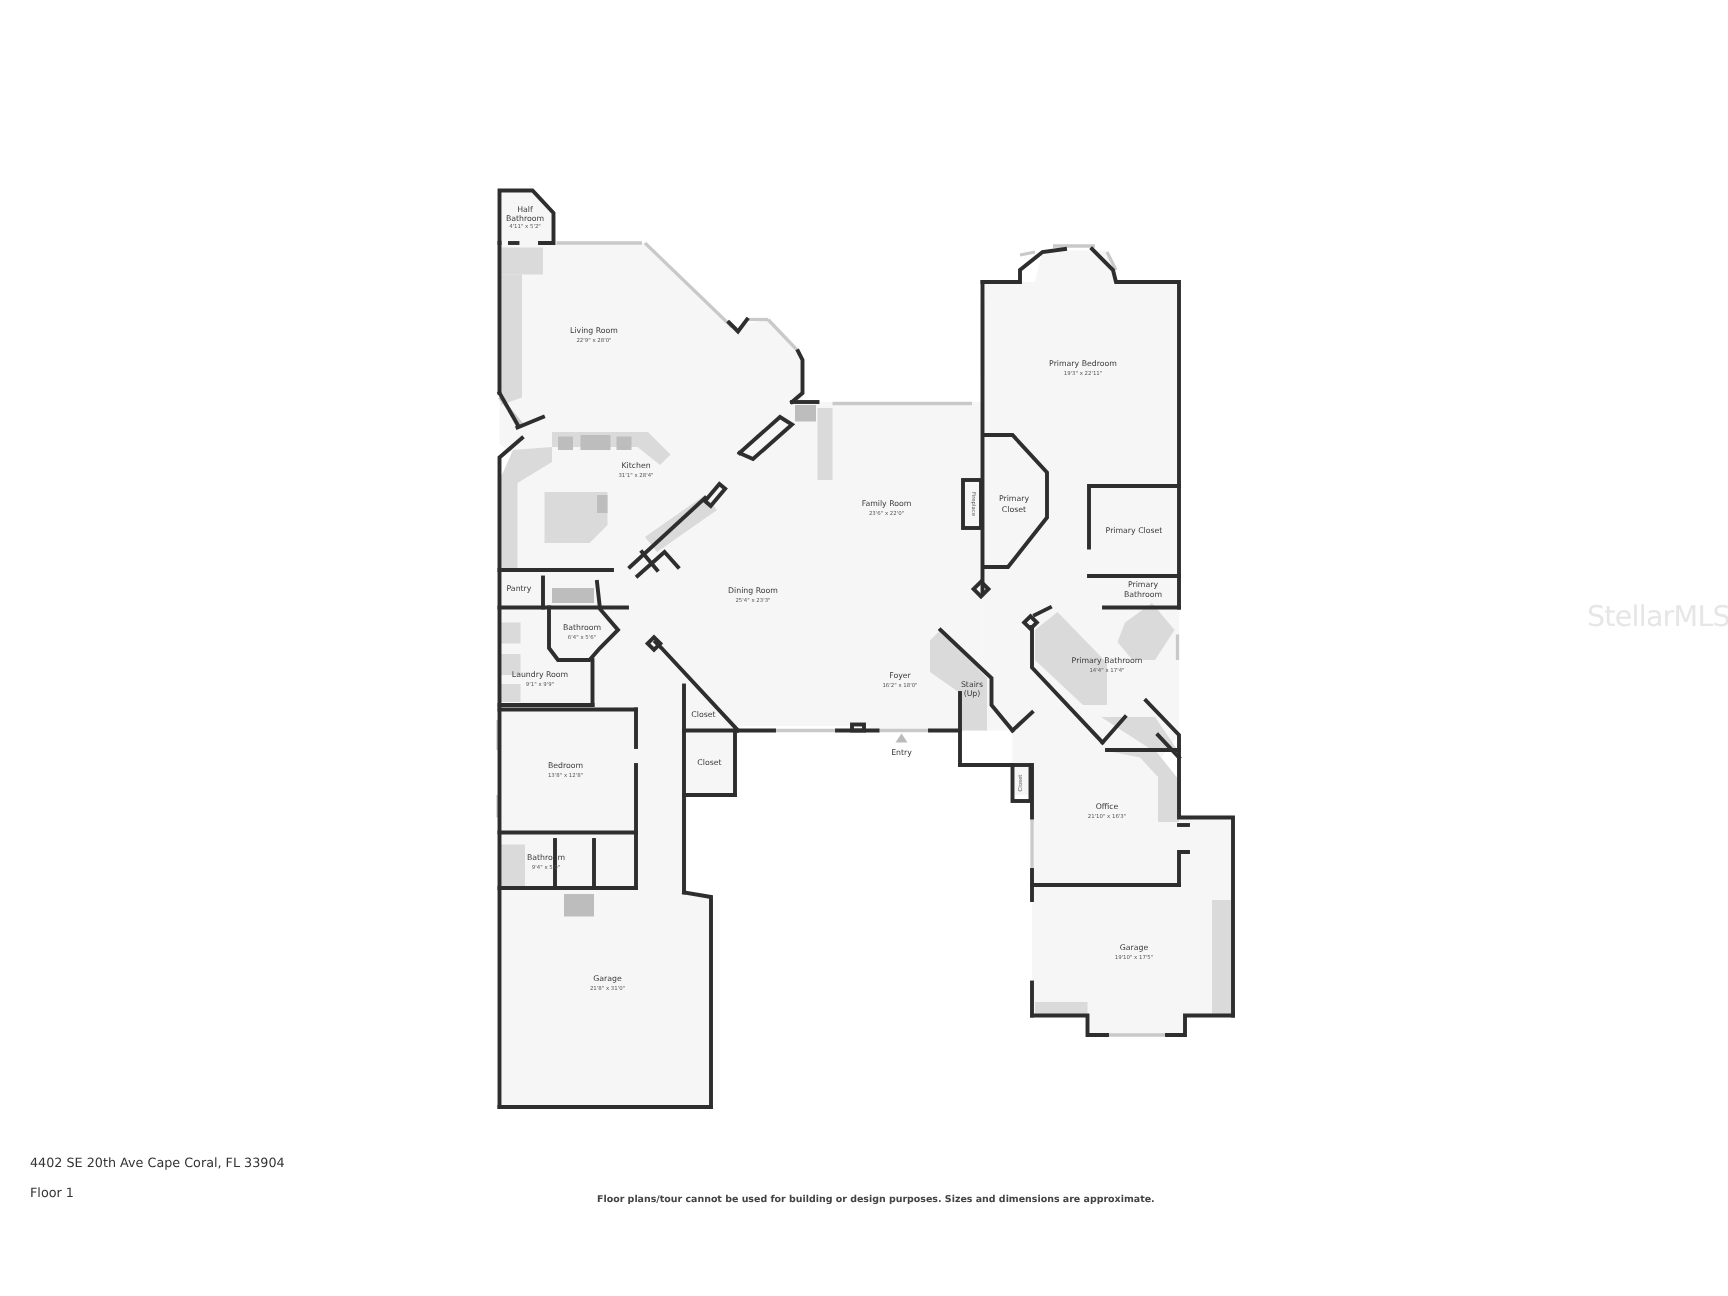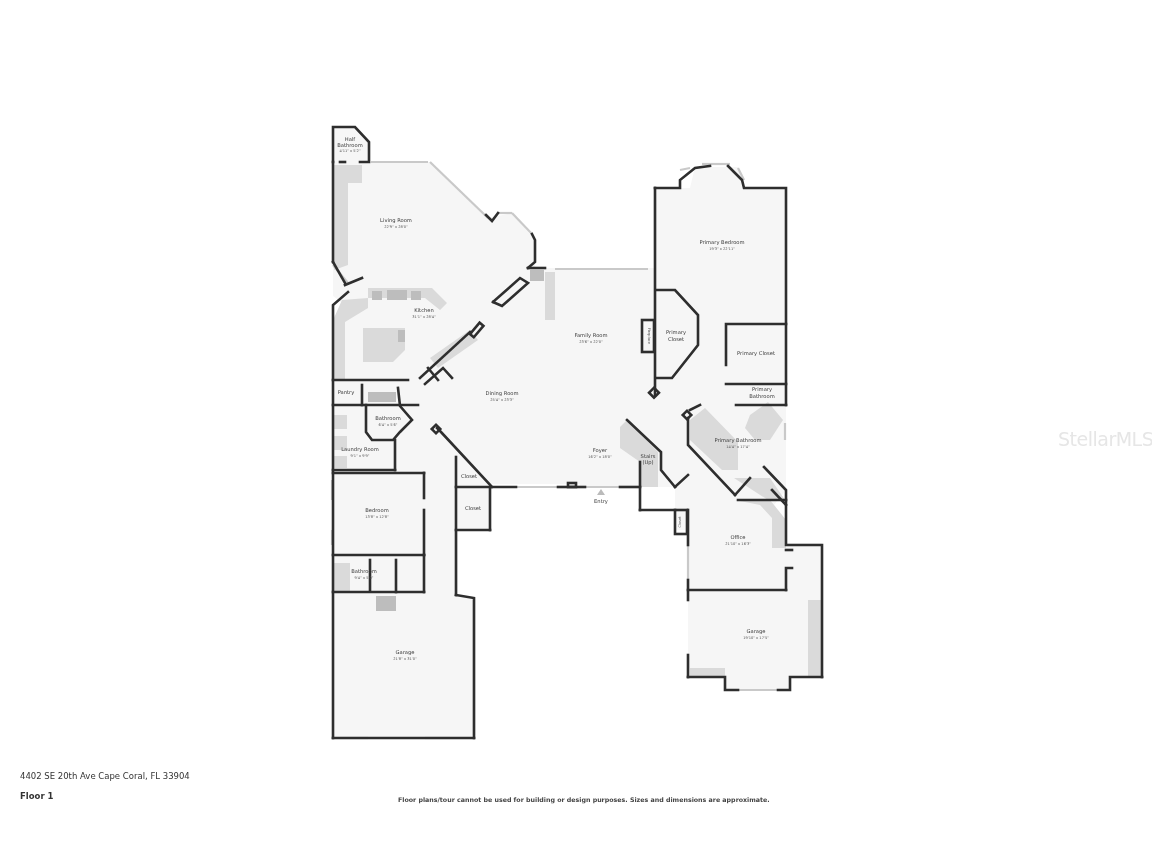--- a/index.html
+++ b/index.html
@@ -7,23 +7,23 @@
          font-family:"DejaVu Sans", sans-serif; }
   #plan { position:absolute; left:0; top:0; width:1152px; height:864px; }
   .room-label { font-size:5.2px; fill:#3a3a3a; text-anchor:middle; font-family:"DejaVu Sans", sans-serif; }
   .room-dim { font-size:3.6px; fill:#555; text-anchor:middle; font-family:"DejaVu Sans", sans-serif; }
   .wall { stroke:#2e2e2e; stroke-width:2.6; fill:none; stroke-linecap:square; }
   .window { stroke:#c9c9c9; stroke-width:2.2; fill:none; }
   .floor { fill:#f6f6f6; }
   .fixture { fill:#dadada; }
   .fixture-dark { fill:#bdbdbd; }
   .address { position:absolute; left:20px; top:771px; font-size:8.5px; font-weight:normal; color:#333; }
-  .floor-name { position:absolute; left:20px; top:791px; font-size:8.5px; font-weight:bold; color:#333;text-align:right; }
+  .floor-name { position:absolute; left:20px; top:791px; font-size:8.5px; font-weight:normal; color:#333;text-align:right; }
   .disclaimer { position:absolute; left:398px; top:796px; font-size:6.3px; font-weight:bold; color:#444; }
-  .watermark { position:absolute; left:1058px; top:428px; font-size:19px; color:#e6e6e6; letter-spacing:-0.5px; }
+  .watermark { position:absolute; left:1058px; top:400px; font-size:19px; color:#e6e6e6; letter-spacing:-0.5px; }
 </style>
 </head>
 <body>
 
 <svg id="plan" viewBox="0 0 1152 864" xmlns="http://www.w3.org/2000/svg">
 
   <g>
 
     <polygon class="floor" points="333,127 355,127 369,142 369,162 430,162 488,218 512,213 535,240 535,268 655,268 655,487 580,487 580,484 490,484 490,530 458,530 458,595 474,598 474,738 332,738 332,318 345,305 333,296"></polygon>
 

